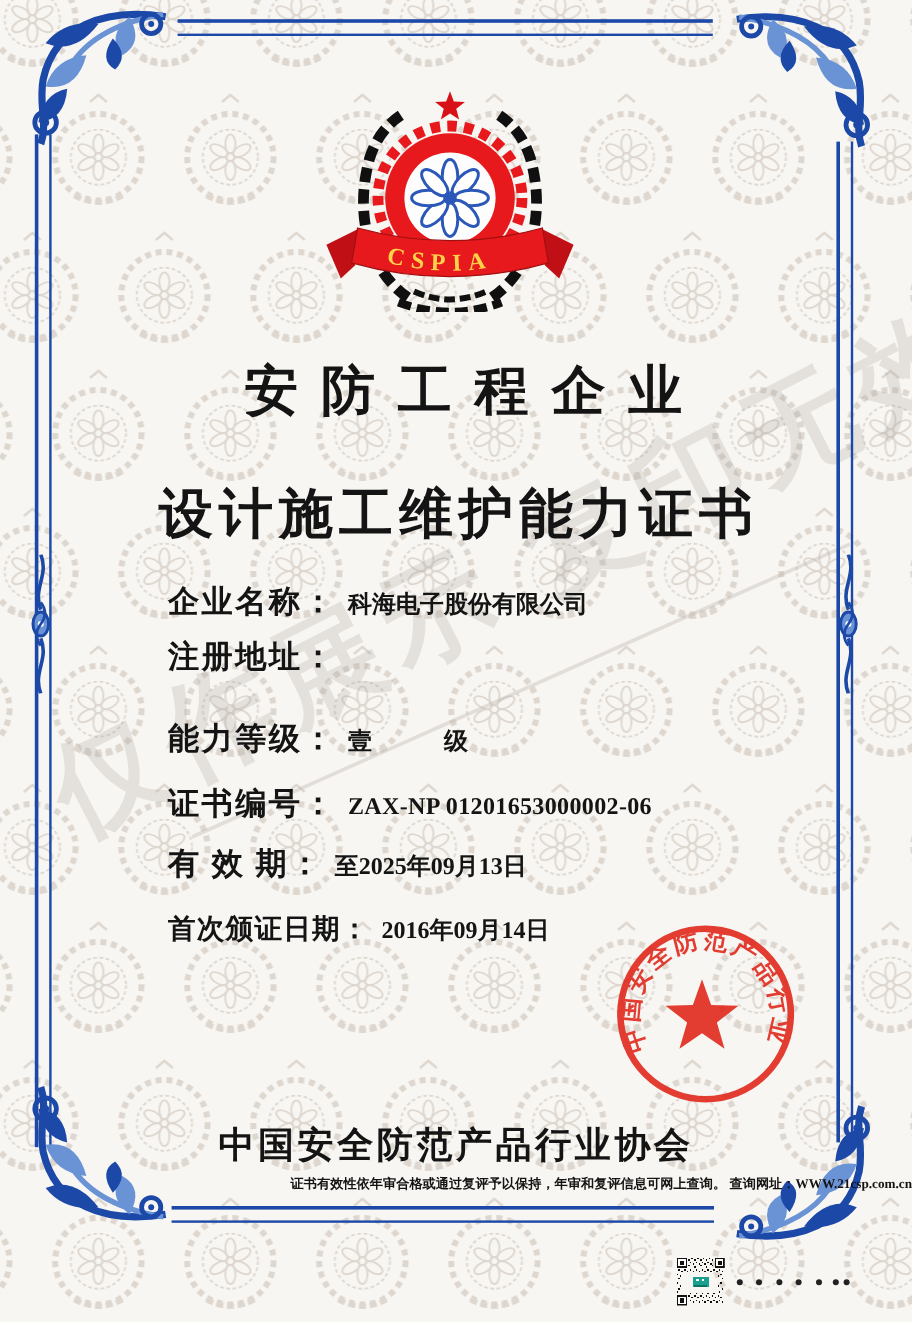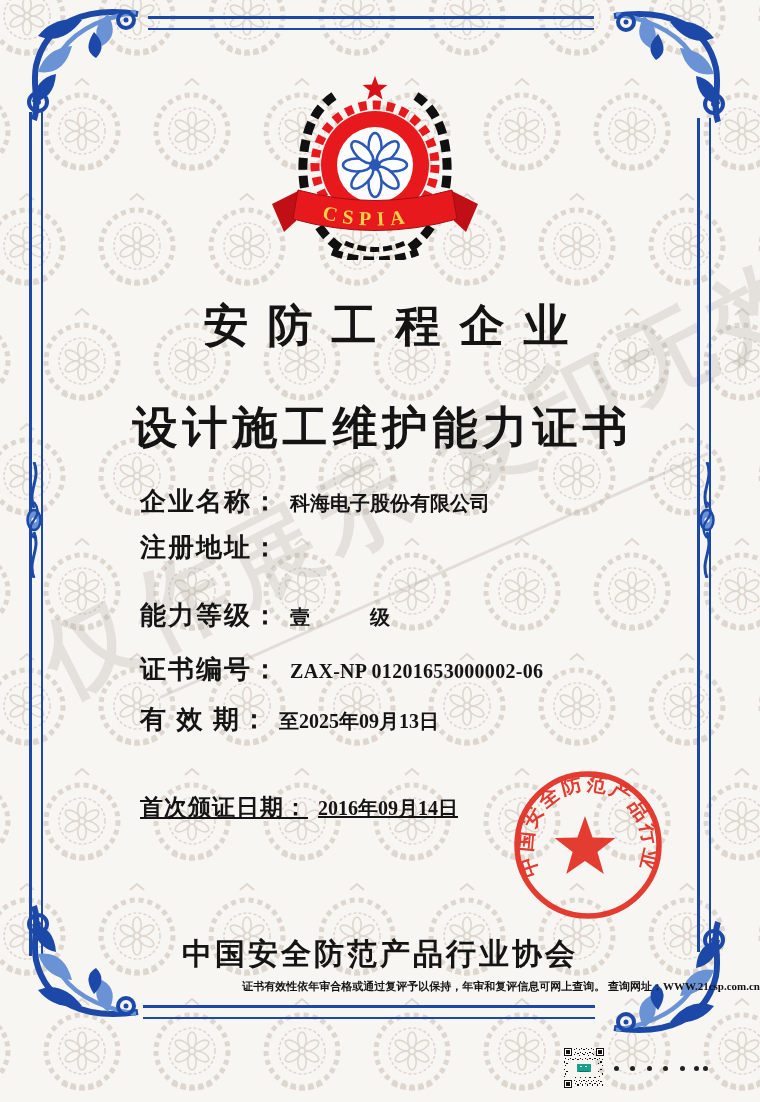--- a/index.html
+++ b/index.html
@@ -31,21 +31,21 @@
   .emblem{position:absolute;left:270px;top:70px;width:210px;height:190px;z-index:3;}
   
   .title1{position:absolute;left:0;right:0;top:296px;text-align:center;font-size:45px;font-weight:bold;
           letter-spacing:19px;padding-left:31px;z-index:3;}
   .title2{position:absolute;left:0;right:0;top:366px;text-align:center;font-size:45px;font-weight:bold;
           letter-spacing:5px;padding-left:5px;z-index:3;margin-top:32px;}
   
   .row{position:absolute;left:140px;right:60px;display:flex;align-items:baseline;z-index:3;}
   .lab{font-size:26px;font-weight:bold;letter-spacing:2px;white-space:pre;}
   .val{font-size:20px;font-weight:600;margin-left:10px;white-space:pre;}
-  .r1{top:484px;} .r2{top:530px;text-align:right;} .r3{top:598px;} .r4{top:652px;} .r5{top:702px;} .r6{top:792px;text-decoration:underline;}
+  .r1{top:484px;} .r2{top:530px;text-align:right;} .r3{top:598px;} .r4{top:652px;} .r5{top:702px;} .r6{top:759px;}
   .r2 .val{font-size:17px;} .r4 .val{font-size:20px;letter-spacing:.3px;}
   .r6 .lab{font-size:23px;letter-spacing:1px;}
   
   .seal{position:absolute;left:500px;top:760px;width:180px;height:180px;z-index:4;opacity:.9;}
   .issue-date{position:absolute;left:517px;top:886px;z-index:5;font-size:21px;font-weight:bold;
               letter-spacing:1px;white-space:pre;}
   
   .issuer{position:absolute;left:0;right:0;top:934px;text-align:center;font-size:30px;font-weight:bold;
           letter-spacing:3px;z-index:3;}
   .fineprint{position:absolute;left:0;right:0;top:979px;text-align:right;font-size:11px;font-weight:bold;

